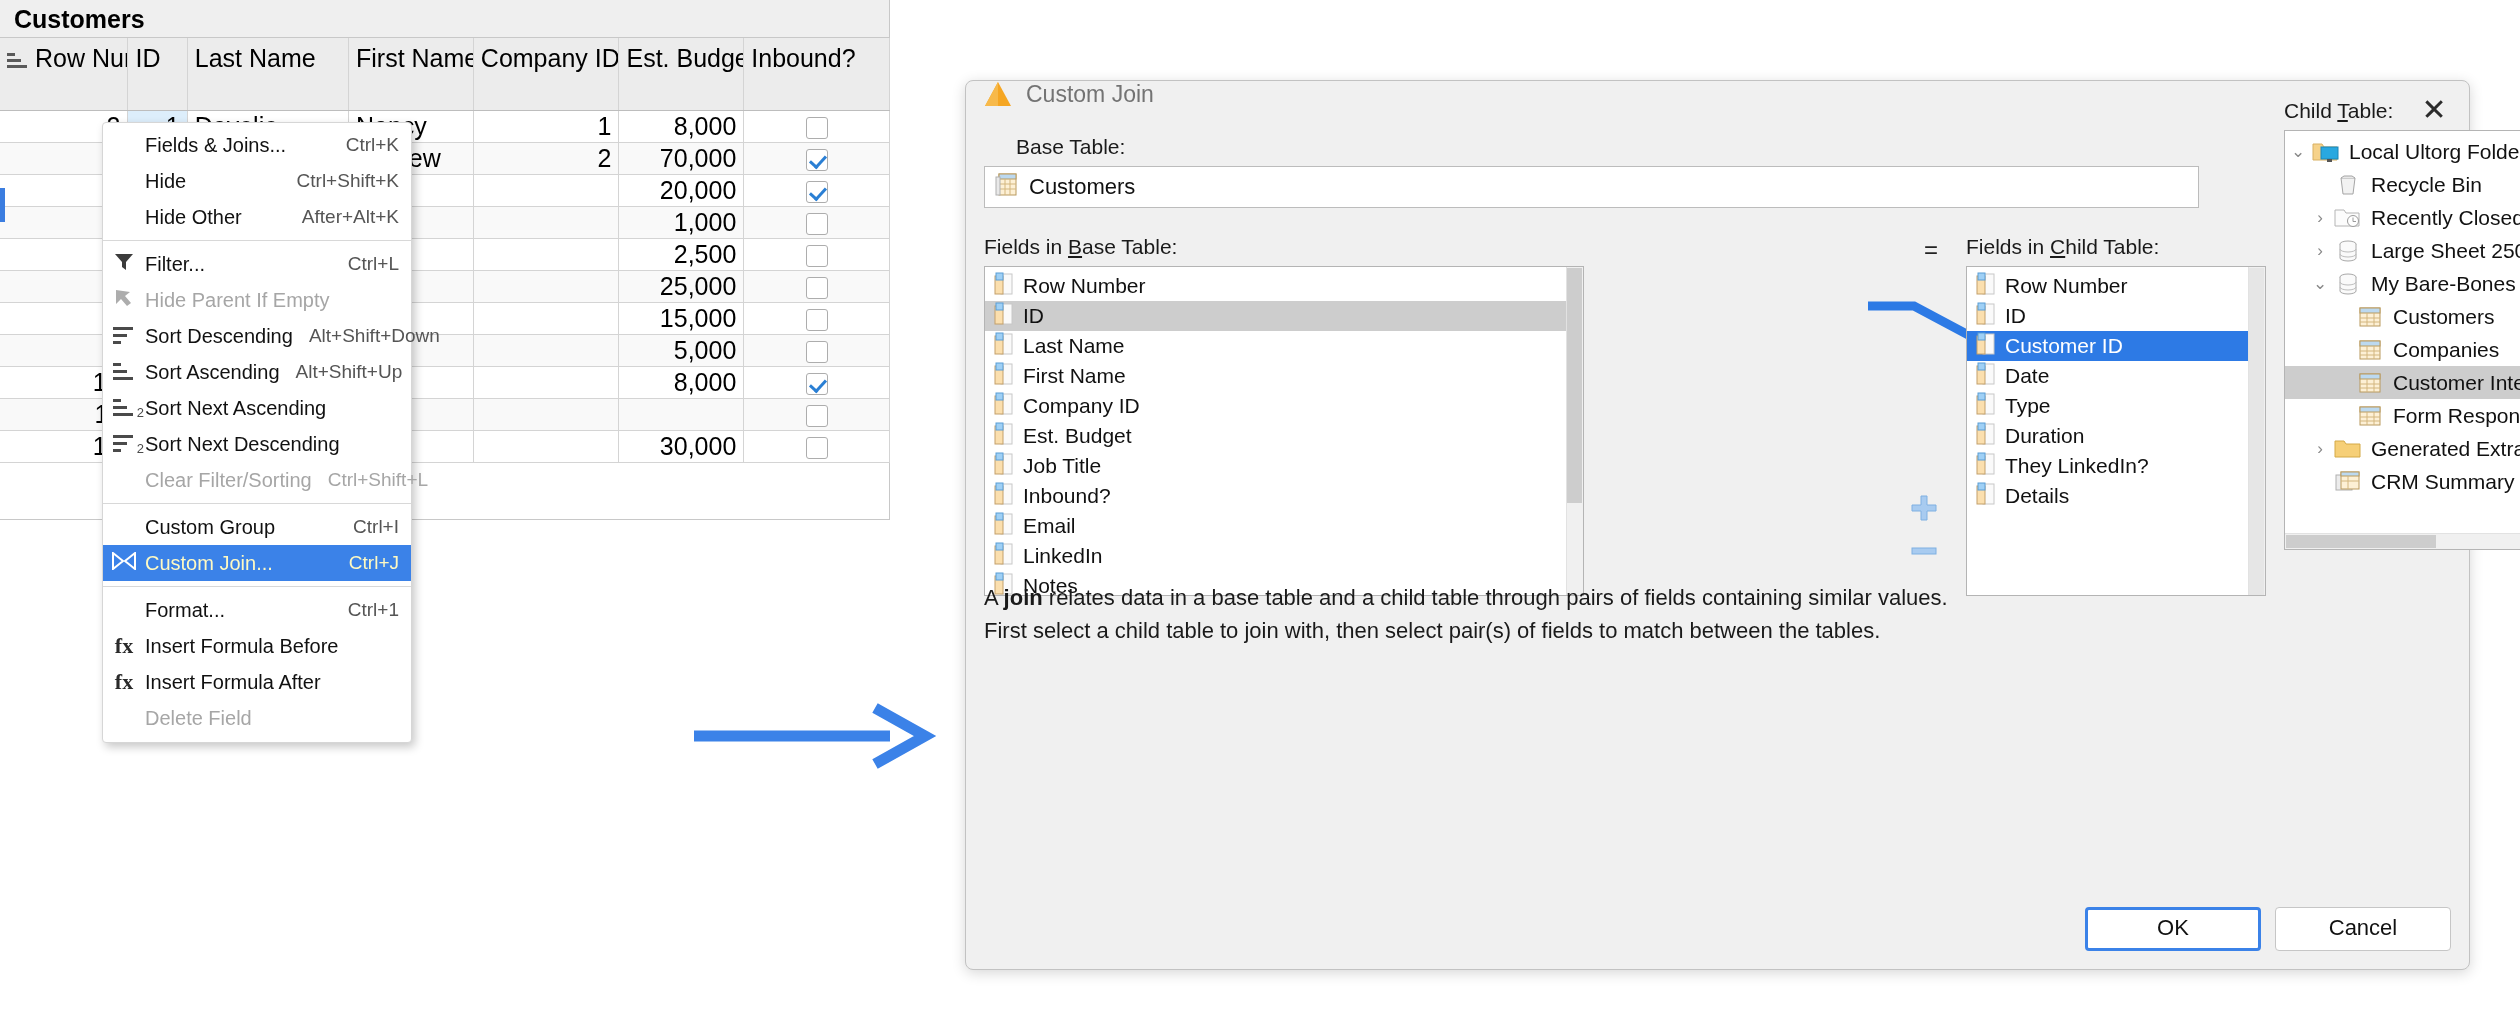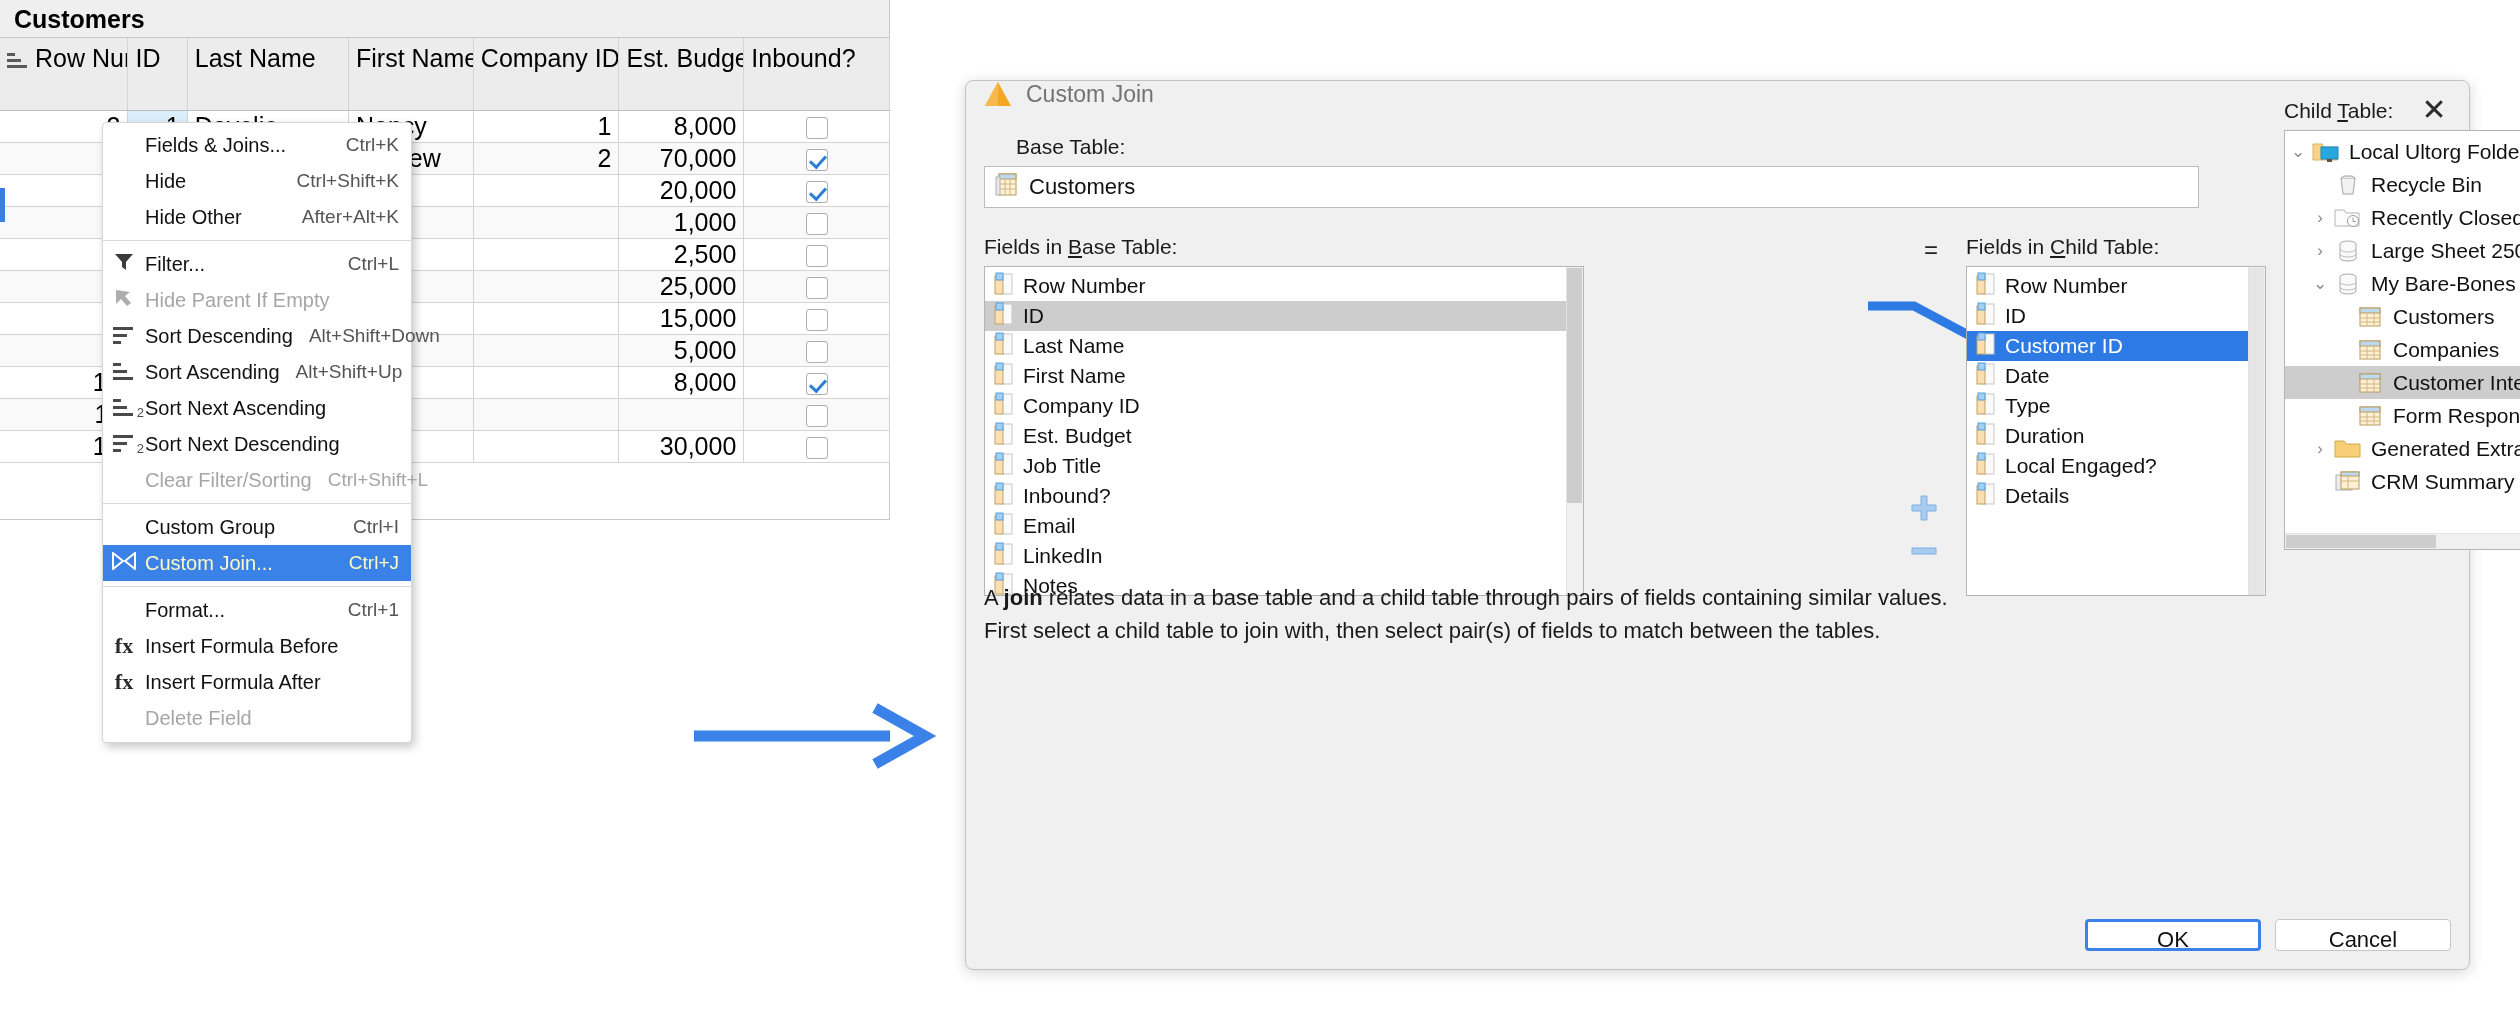--- a/index.html
+++ b/index.html
@@ -164,21 +164,21 @@
   .tico { width: 30px; min-width:30px; margin-right: 8px; display:flex; align-items:center; justify-content:center; }
 
   #desc {
     position:absolute; left: 18px; top: 500px; width: 1400px;
     font-size: 22px; color:#1a1a1a; line-height: 33px;
   }
   #desc b { font-weight: bold; }
 
   #btnrow { position:absolute; right: 18px; bottom: 18px; display:flex; gap: 14px; }
   .btn {
-    width: 176px; height: 32px; line-height: 40px; text-align:center;
+    width: 176px; height: 44px; line-height: 40px; text-align:center;
     font-size: 22px; background:#ffffff; border:1px solid #c6c6c6; border-radius:4px; color:#111;
   }
   .btn.primary { border: 3px solid #3b82e8; line-height: 36px; }
 
   .tbl-ico, .fico { display:inline-block; position:relative; }
 </style>
 </head>
 <body>
 
 <div id="root">
@@ -652,21 +652,21 @@
                   <rect x="3" y="1" width="7" height="7" fill="#9fd0f5" stroke="#5a9ed6"></rect>
                 </svg></span>
               <span>Duration</span>
             </div>
             <div class="litem">
               <span class="fico"><svg width="20" height="24" viewBox="0 0 20 24">
                   <rect x="8" y="2" width="11" height="20" fill="#fafafa" stroke="#c8c8c8"></rect>
                   <rect x="2" y="4" width="8" height="18" fill="#fbdfae" stroke="#c3a06a"></rect>
                   <rect x="3" y="1" width="7" height="7" fill="#9fd0f5" stroke="#5a9ed6"></rect>
                 </svg></span>
-              <span>Local Engaged?</span>
+              <span>They LinkedIn?</span>
             </div>
             <div class="litem">
               <span class="fico"><svg width="20" height="24" viewBox="0 0 20 24">
                   <rect x="8" y="2" width="11" height="20" fill="#fafafa" stroke="#c8c8c8"></rect>
                   <rect x="2" y="4" width="8" height="18" fill="#fbdfae" stroke="#c3a06a"></rect>
                   <rect x="3" y="1" width="7" height="7" fill="#9fd0f5" stroke="#5a9ed6"></rect>
                 </svg></span>
               <span>Details</span>
             </div>
           </div>

